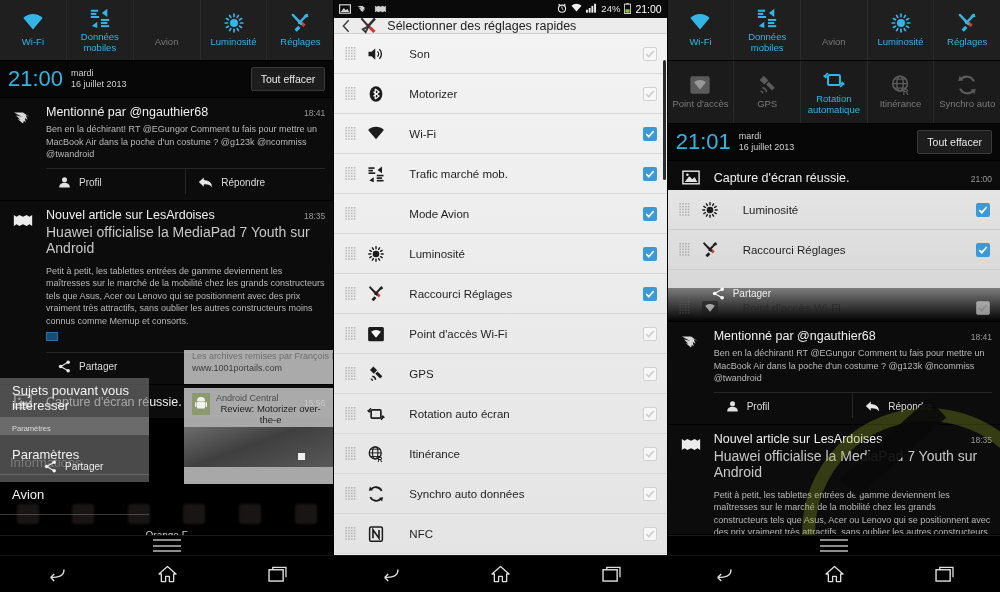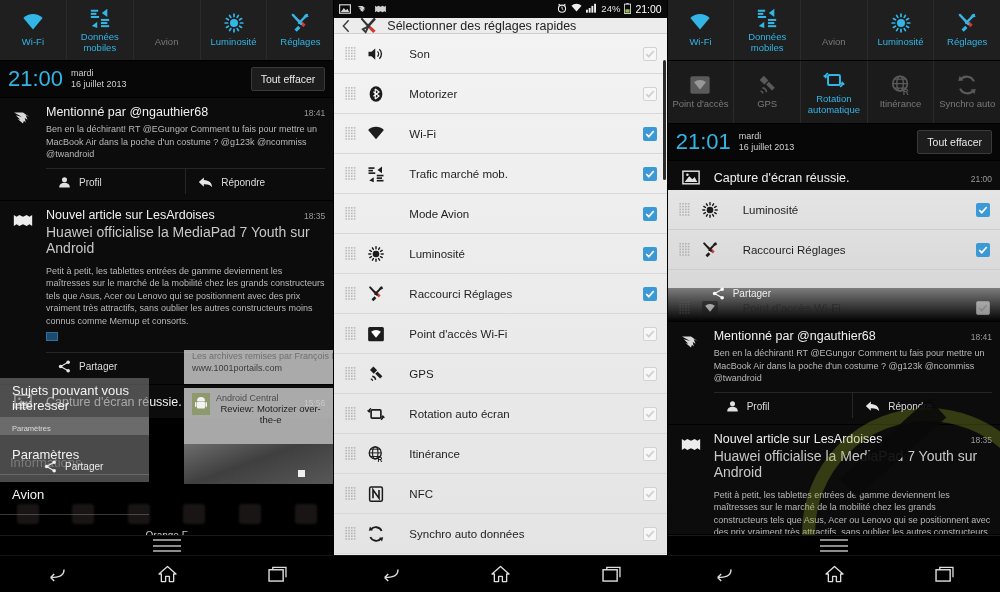--- a/index.html
+++ b/index.html
@@ -90,21 +90,21 @@
 
   
   .ghost { position:absolute; left:0; right:0; pointer-events:none; }
   .ghost-menu { background:rgba(120,120,120,.62); }
   .gm-row { height:40px; display:flex; align-items:center; padding:0 12px;
     color:#f2f2f2; font-size:13px; border-bottom:1px solid rgba(160,160,160,.35); }
   .gm-cap { height:17px; display:flex; align-items:flex-end; padding:0 12px 2px;
     color:#dcdcdc; font-size:7.5px; background:rgba(140,140,140,.5); }
   .ghost-card { position:absolute; background:rgba(215,215,215,.78); }
   .gc-line { font-size:9px; color:#3d3d3d; padding:1px 8px; }
-  .gc-feed { display:flex; gap:6px; padding:5px 8px 19px; align-items:flex-start; }
+  .gc-feed { display:flex; gap:6px; padding:5px 8px 2px; align-items:flex-start; }
   .gc-av { width:20px; height:22px; background:#8d9a6e; display:flex;
     align-items:center; justify-content:center; }
   .gc-ttl { font-size:9px; color:#4a4a4a; }
   .gc-sub { font-size:9.5px; color:#1e1e1e;text-align:center; }
   .gc-img { height:40px; background:linear-gradient(160deg,#6d6d6d,#3f3f3f 45%,#585858);
     position:relative; }
   .gc-img::after { content:""; position:absolute; right:28px; bottom:7px; width:7px;
     height:7px; background:#efefef; }
   .ghost-text { position:absolute; color:rgba(190,190,190,.42); font-size:13px; }
   .ghost-list { position:absolute; left:0; right:0;
@@ -857,69 +857,69 @@
             <rect x="3" y="9" width="1.7" height="1.7" fill="#7d7d7d"></rect>
             <rect x="6" y="9" width="1.7" height="1.7" fill="#7d7d7d"></rect>
             <rect x="9" y="9" width="1.7" height="1.7" fill="#7d7d7d"></rect>
             <rect x="0" y="12" width="1.7" height="1.7" fill="#7d7d7d"></rect>
             <rect x="3" y="12" width="1.7" height="1.7" fill="#7d7d7d"></rect>
             <rect x="6" y="12" width="1.7" height="1.7" fill="#7d7d7d"></rect>
             <rect x="9" y="12" width="1.7" height="1.7" fill="#7d7d7d"></rect>
           </svg>
           <span class="ricon">
             <svg width="18" height="18" viewBox="0 0 24 24">
+              <g fill="none" stroke="#1c1c1c" stroke-width="2.4">
+                <path d="M19.5 8 A8.5 8.5 0 0 0 5 6.2"></path>
+                <path d="M4.5 16 A8.5 8.5 0 0 0 19 17.8"></path>
+              </g>
+              <g fill="#1c1c1c">
+                <path d="M4 2 L8 7 L2.4 7.6 Z"></path>
+                <path d="M20 22 L16 17 L21.6 16.4 Z"></path>
+              </g>
+            </svg>
+          </span>
+          <span class="rlabel">Synchro auto données</span>
+          <div class="cb off">
+            <svg width="10" height="10" viewBox="0 0 12 12">
+              <path d="M1.5 6 L4.5 9.2 L10.5 2.4" stroke="#cfcfcf" stroke-width="2" fill="none"></path>
+            </svg>
+          </div>
+        </div>
+        <div class="row">
+          <svg class="grip" viewBox="0 0 12 15">
+            <rect x="0" y="0" width="1.7" height="1.7" fill="#7d7d7d"></rect>
+            <rect x="3" y="0" width="1.7" height="1.7" fill="#7d7d7d"></rect>
+            <rect x="6" y="0" width="1.7" height="1.7" fill="#7d7d7d"></rect>
+            <rect x="9" y="0" width="1.7" height="1.7" fill="#7d7d7d"></rect>
+            <rect x="0" y="3" width="1.7" height="1.7" fill="#7d7d7d"></rect>
+            <rect x="3" y="3" width="1.7" height="1.7" fill="#7d7d7d"></rect>
+            <rect x="6" y="3" width="1.7" height="1.7" fill="#7d7d7d"></rect>
+            <rect x="9" y="3" width="1.7" height="1.7" fill="#7d7d7d"></rect>
+            <rect x="0" y="6" width="1.7" height="1.7" fill="#7d7d7d"></rect>
+            <rect x="3" y="6" width="1.7" height="1.7" fill="#7d7d7d"></rect>
+            <rect x="6" y="6" width="1.7" height="1.7" fill="#7d7d7d"></rect>
+            <rect x="9" y="6" width="1.7" height="1.7" fill="#7d7d7d"></rect>
+            <rect x="0" y="9" width="1.7" height="1.7" fill="#7d7d7d"></rect>
+            <rect x="3" y="9" width="1.7" height="1.7" fill="#7d7d7d"></rect>
+            <rect x="6" y="9" width="1.7" height="1.7" fill="#7d7d7d"></rect>
+            <rect x="9" y="9" width="1.7" height="1.7" fill="#7d7d7d"></rect>
+            <rect x="0" y="12" width="1.7" height="1.7" fill="#7d7d7d"></rect>
+            <rect x="3" y="12" width="1.7" height="1.7" fill="#7d7d7d"></rect>
+            <rect x="6" y="12" width="1.7" height="1.7" fill="#7d7d7d"></rect>
+            <rect x="9" y="12" width="1.7" height="1.7" fill="#7d7d7d"></rect>
+          </svg>
+          <span class="ricon">
+            <svg width="18" height="18" viewBox="0 0 24 24">
               <g>
                 <rect x="3.5" y="2.5" width="17" height="19" rx="2" fill="none" stroke="#1c1c1c" stroke-width="2"></rect>
                 <path d="M8 17.5 L8 6.5 L16 17.5 L16 6.5" stroke="#1c1c1c" stroke-width="2.2" fill="none"></path>
               </g>
             </svg>
           </span>
           <span class="rlabel">NFC</span>
-          <div class="cb off">
-            <svg width="10" height="10" viewBox="0 0 12 12">
-              <path d="M1.5 6 L4.5 9.2 L10.5 2.4" stroke="#cfcfcf" stroke-width="2" fill="none"></path>
-            </svg>
-          </div>
-        </div>
-        <div class="row">
-          <svg class="grip" viewBox="0 0 12 15">
-            <rect x="0" y="0" width="1.7" height="1.7" fill="#7d7d7d"></rect>
-            <rect x="3" y="0" width="1.7" height="1.7" fill="#7d7d7d"></rect>
-            <rect x="6" y="0" width="1.7" height="1.7" fill="#7d7d7d"></rect>
-            <rect x="9" y="0" width="1.7" height="1.7" fill="#7d7d7d"></rect>
-            <rect x="0" y="3" width="1.7" height="1.7" fill="#7d7d7d"></rect>
-            <rect x="3" y="3" width="1.7" height="1.7" fill="#7d7d7d"></rect>
-            <rect x="6" y="3" width="1.7" height="1.7" fill="#7d7d7d"></rect>
-            <rect x="9" y="3" width="1.7" height="1.7" fill="#7d7d7d"></rect>
-            <rect x="0" y="6" width="1.7" height="1.7" fill="#7d7d7d"></rect>
-            <rect x="3" y="6" width="1.7" height="1.7" fill="#7d7d7d"></rect>
-            <rect x="6" y="6" width="1.7" height="1.7" fill="#7d7d7d"></rect>
-            <rect x="9" y="6" width="1.7" height="1.7" fill="#7d7d7d"></rect>
-            <rect x="0" y="9" width="1.7" height="1.7" fill="#7d7d7d"></rect>
-            <rect x="3" y="9" width="1.7" height="1.7" fill="#7d7d7d"></rect>
-            <rect x="6" y="9" width="1.7" height="1.7" fill="#7d7d7d"></rect>
-            <rect x="9" y="9" width="1.7" height="1.7" fill="#7d7d7d"></rect>
-            <rect x="0" y="12" width="1.7" height="1.7" fill="#7d7d7d"></rect>
-            <rect x="3" y="12" width="1.7" height="1.7" fill="#7d7d7d"></rect>
-            <rect x="6" y="12" width="1.7" height="1.7" fill="#7d7d7d"></rect>
-            <rect x="9" y="12" width="1.7" height="1.7" fill="#7d7d7d"></rect>
-          </svg>
-          <span class="ricon">
-            <svg width="18" height="18" viewBox="0 0 24 24">
-              <g fill="none" stroke="#1c1c1c" stroke-width="2.4">
-                <path d="M19.5 8 A8.5 8.5 0 0 0 5 6.2"></path>
-                <path d="M4.5 16 A8.5 8.5 0 0 0 19 17.8"></path>
-              </g>
-              <g fill="#1c1c1c">
-                <path d="M4 2 L8 7 L2.4 7.6 Z"></path>
-                <path d="M20 22 L16 17 L21.6 16.4 Z"></path>
-              </g>
-            </svg>
-          </span>
-          <span class="rlabel">Synchro auto données</span>
           <div class="cb off">
             <svg width="10" height="10" viewBox="0 0 12 12">
               <path d="M1.5 6 L4.5 9.2 L10.5 2.4" stroke="#cfcfcf" stroke-width="2" fill="none"></path>
             </svg>
           </div>
         </div>
       </div>
     <div class="scrollbar" style="top:60px;height:120px"></div>
 
     <div class="navbar">

